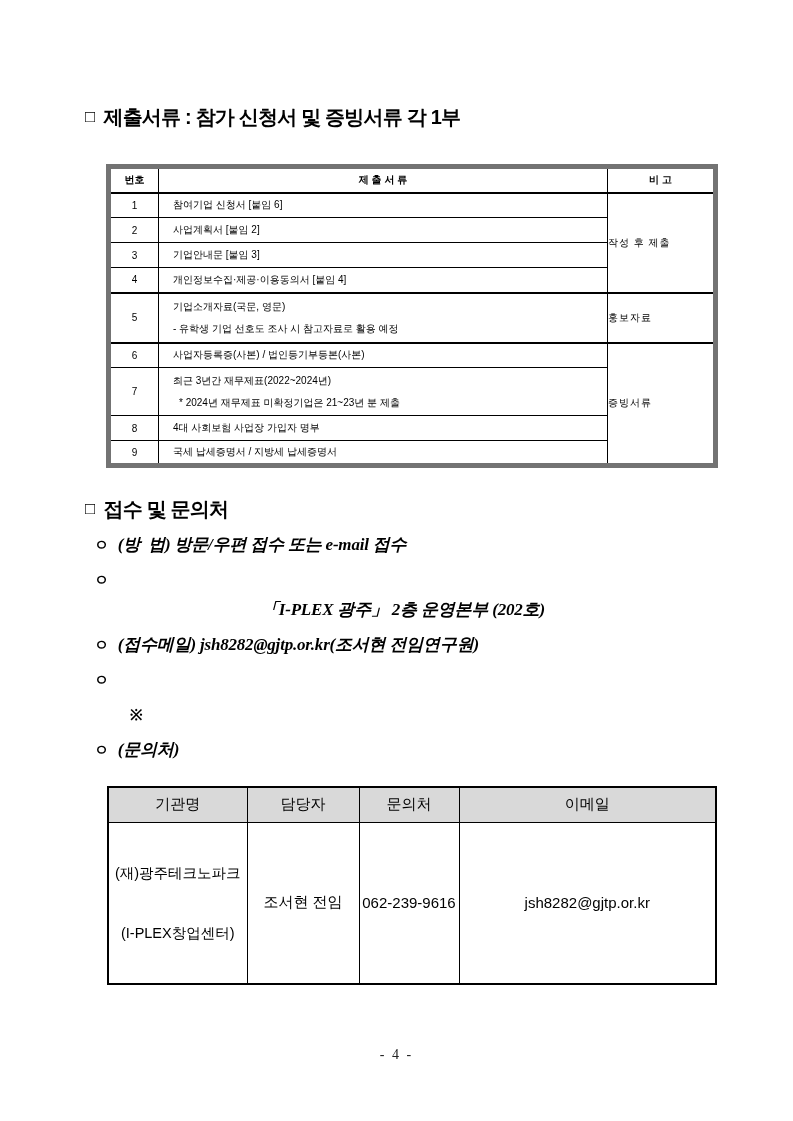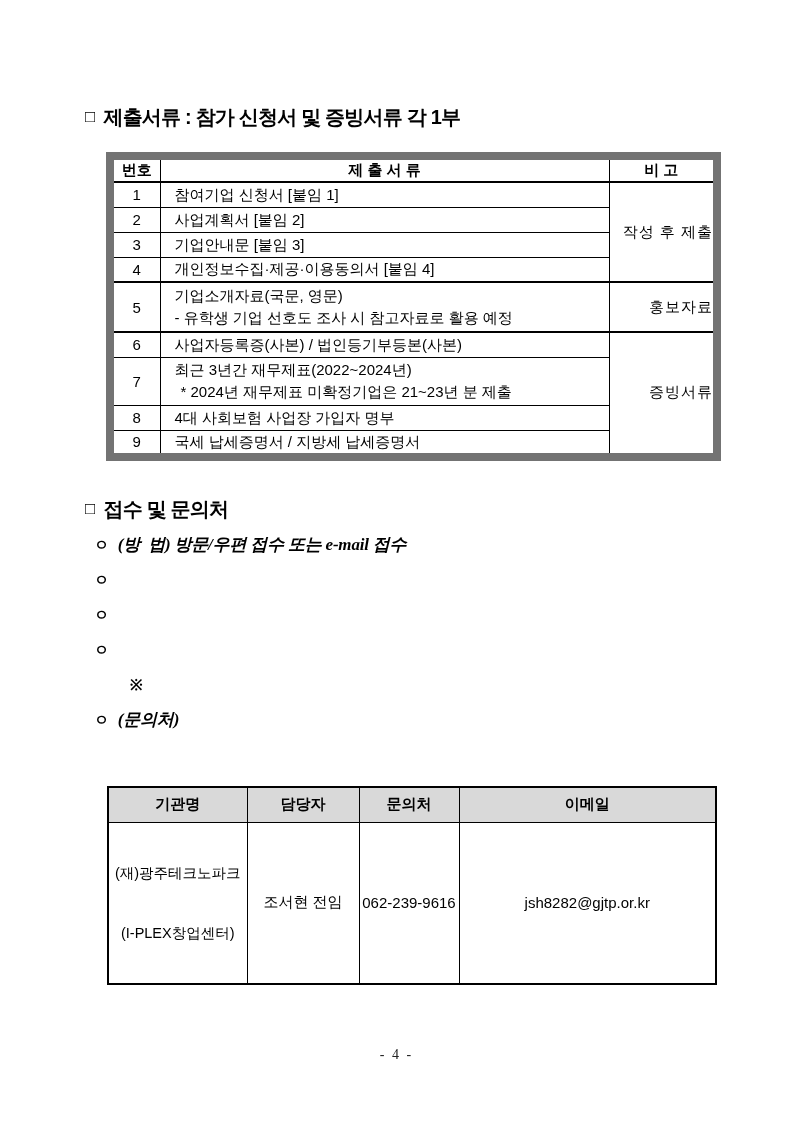--- a/index.html
+++ b/index.html
@@ -29,39 +29,39 @@
   }
   .sec-title .sq {
     font-weight:400;
     font-size:17px;
     transform:translateY(-1px);
   }
 
   
   table.doc {
     position:absolute;
-    left:106px; top:152px;
+    left:106px; top:164px;
     width:607px;
     border-collapse:collapse;
     table-layout:fixed;
-    border:8px solid #737373;
-    font-size:15px;
+    border:5px solid #737373;
+    font-size:10px;
   }
   table.doc th, table.doc td { border:1px solid #000; }
   table.doc thead th {
     border-bottom:2px solid #000;
     font-weight:700;
     text-align:center;
     height:26px;
     white-space:pre;
   }
   table.doc tr.gsep td { border-top:2px solid #000; }
   table.doc td.no { text-align:center; }
   table.doc td.docn { text-align:left; padding-left:14px; }
-  table.doc td.remark { text-align:right; letter-spacing:1px; white-space:pre;margin-left:24px; }
+  table.doc td.remark { text-align:left; letter-spacing:1px; white-space:pre;margin-left:24px; }
   table.doc tr.r25 { height:25px; }
   table.doc tr.r48 { height:48px; }
   table.doc tr.r50 { height:50px; }
   table.doc td.docn .l2 { padding-left:6px; }
   table.doc td.docn div { line-height:22px; white-space:pre-wrap; }
 
   
   .bullets {
     position:absolute;
     left:94px; top:533px;
@@ -86,21 +86,21 @@
     position:absolute;
     left:107px; top:786px;
     width:608px;
     border-collapse:collapse;
     table-layout:fixed;
     border:2px solid #000;
     font-size:15px;
   }
   table.contact th, table.contact td { border:1px solid #000; text-align:center; }
   table.contact thead tr { height:35px; }
-  table.contact thead th { background:#d9d9d9; font-weight:700; }
+  table.contact thead th { background:#d9d9d9; font-weight:400; }
   table.contact tbody tr { height:58px; }
   table.contact td.org { font-size:14.5px; line-height:20px; }
   table.contact td { white-space:pre; }
 
   
   .footer {
     position:absolute;
     left:0; top:1047px;
     width:793px;
     text-align:center;
@@ -131,21 +131,21 @@
       <tr>
         <th>번호</th>
         <th>제 출 서 류</th>
         <th>비 고</th>
       </tr>
     </thead>
     <tbody>
       <tr class="r25">
         <td class="no">1</td>
         <td class="docn">
-            <div>참여기업 신청서 [붙임 1]</div>
+            <div>참여기업 신청서 [붙임 6]</div>
           </td>
         <td class="remark" rowspan="4">작성 후 제출</td>
       </tr>
       <tr class="r25">
         <td class="no">2</td>
         <td class="docn">
             <div>사업계획서 [붙임 2]</div>
           </td>
       </tr>
       <tr class="r25">
@@ -203,22 +203,26 @@
   </div>
 
   <div class="bullets">
     <div class="b-line">
       <span class="b-marker">ㅇ</span>
       <span class="b-text">(방  법) 방문/우편 접수 또는 e-mail 접수</span>
     </div>
     <div class="b-line">
       <span class="b-marker">ㅇ</span>
     </div>
-    <div class="b-line">
-      <span class="b-marker">ㅇ</span>
+    <div class="b-line sub">
+      <span class="b-text">「I-PLEX 광주」 2층 운영본부 (202호)</span>
+    </div>
+    <div class="b-line">
+      <span class="b-marker">ㅇ</span>
+      <span class="b-text">(접수메일) jsh8282@gjtp.or.kr(조서현 전임연구원)</span>
     </div>
     <div class="b-line">
       <span class="b-marker">ㅇ</span>
     </div>
     <div class="b-line note">
       <span class="b-marker">※</span>
     </div>
     <div class="b-line">
       <span class="b-marker">ㅇ</span>
       <span class="b-text">(문의처)</span>

